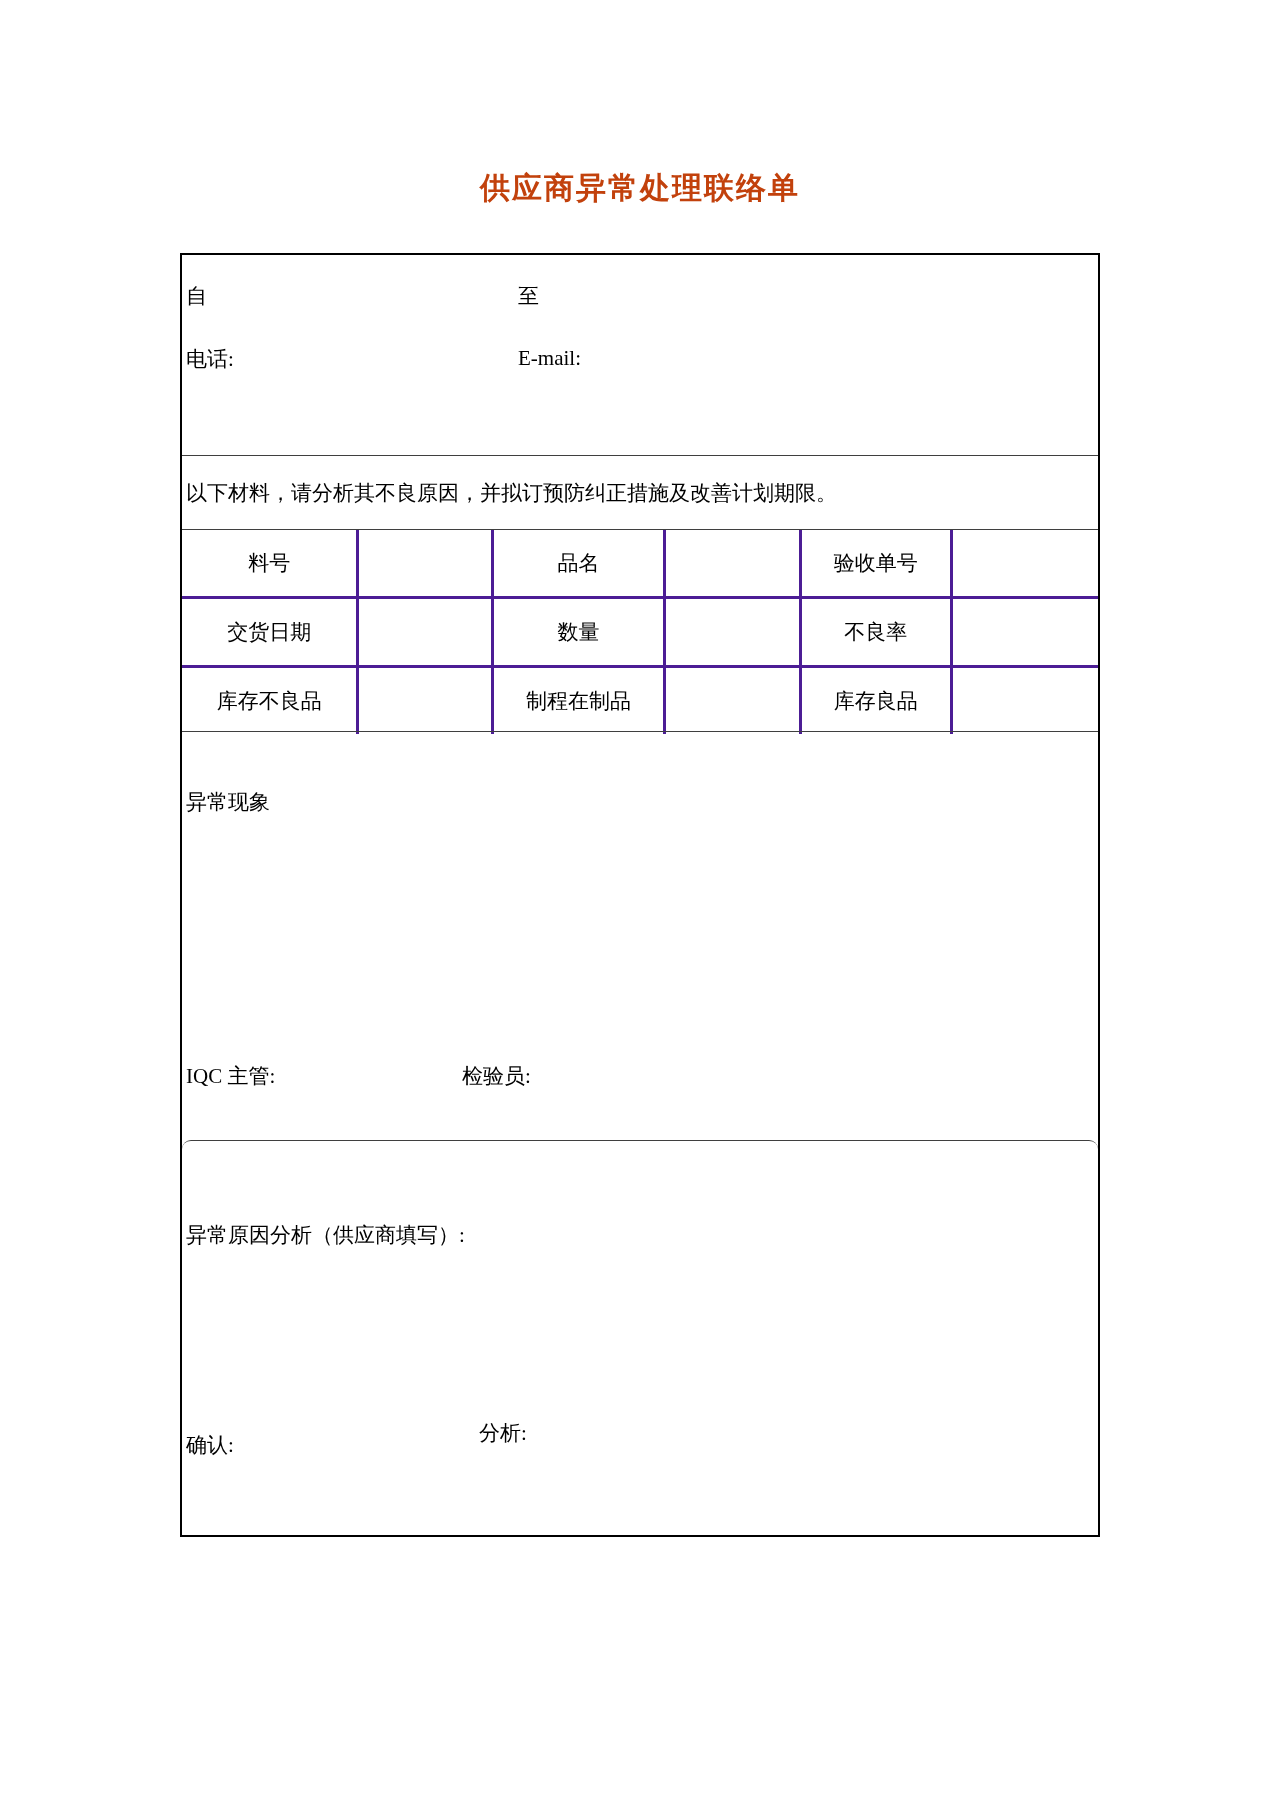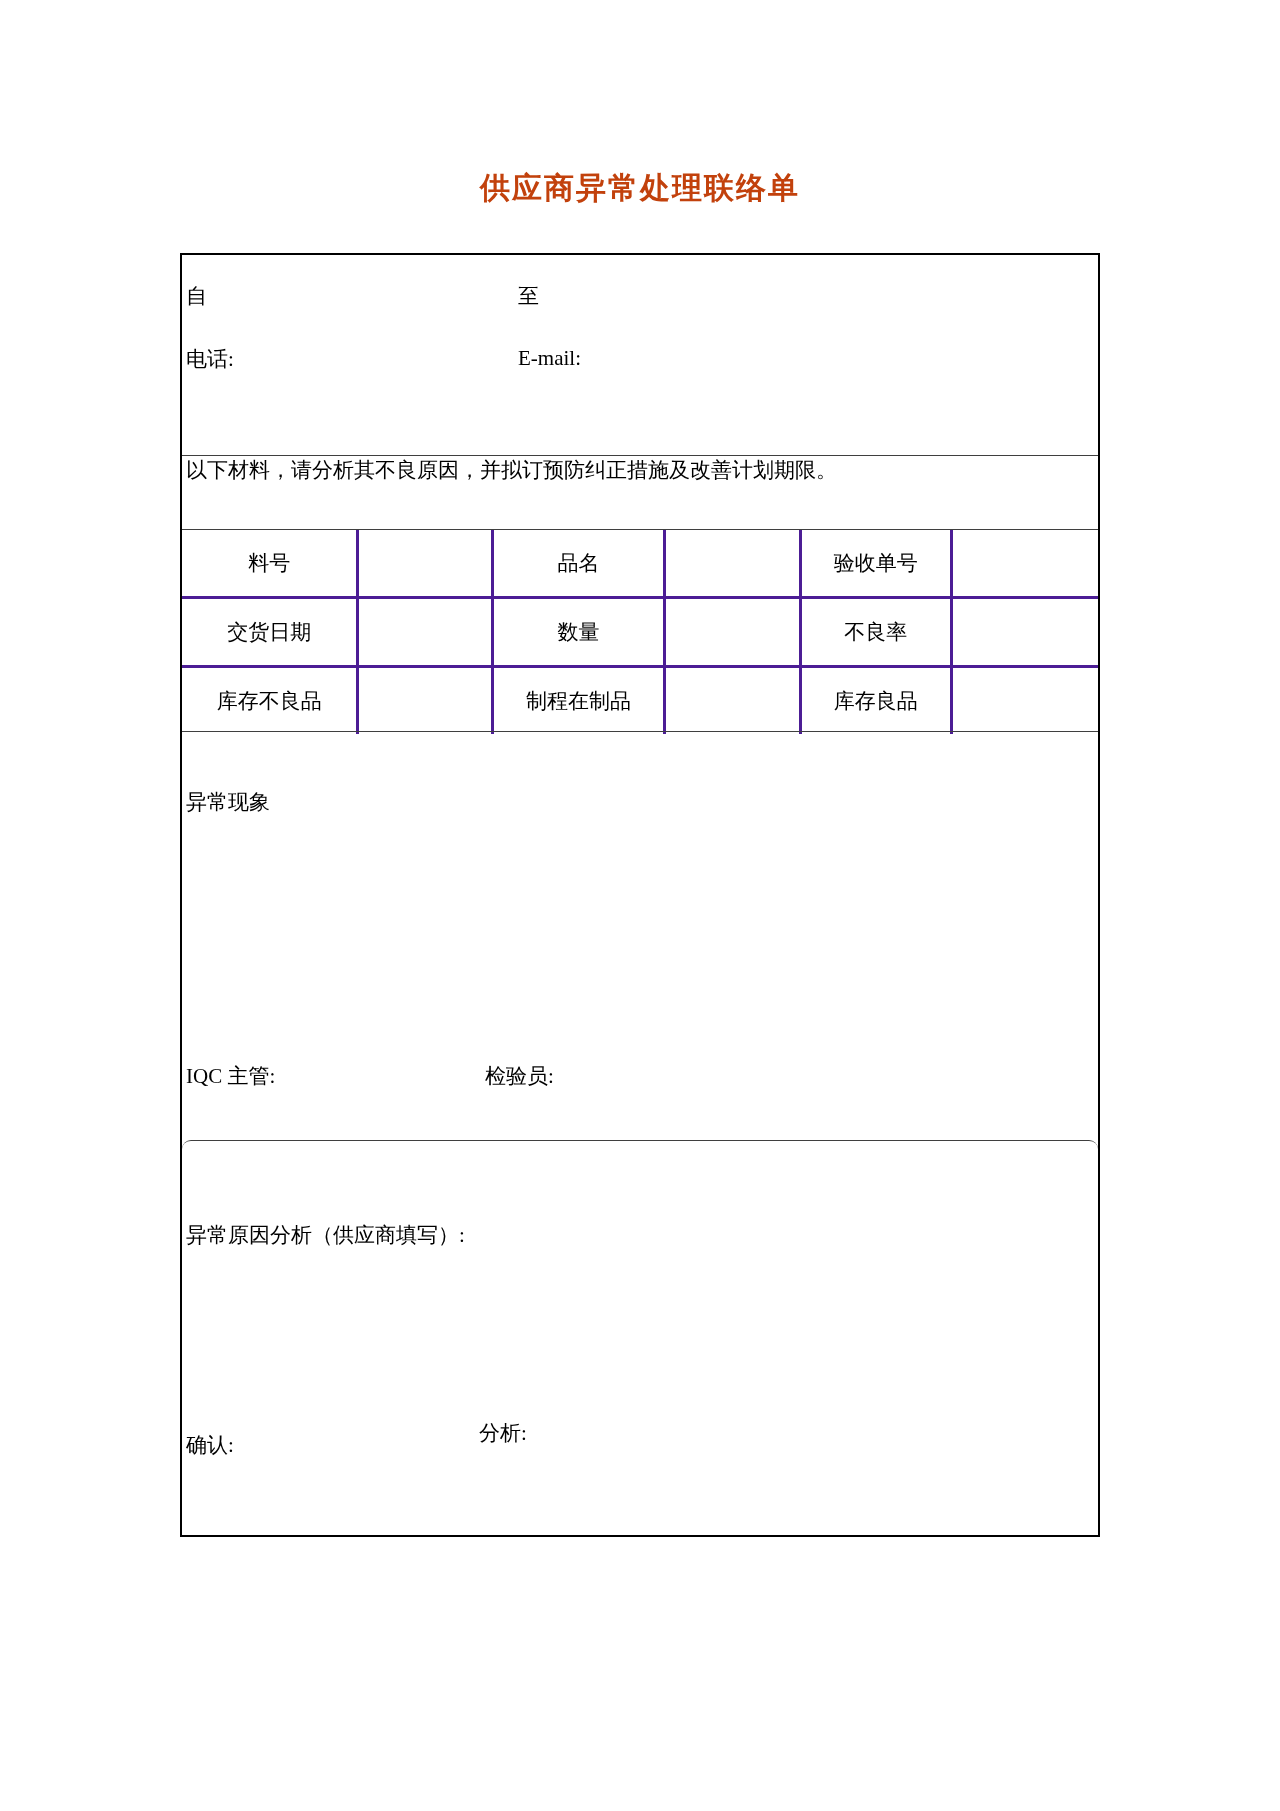--- a/index.html
+++ b/index.html
@@ -54,21 +54,21 @@
     height: 63px;
     display: flex;
     align-items: center;
   }
   .hrow .lbl-left { margin-left: 4px; }
   .hrow .lbl-right { position: absolute; left: 336px; }
   
   .sec-instruction {
     height: 74px;
     display: flex;
-    align-items: flex-start;
+    align-items: center;
   }
   .sec-instruction span { margin-left: 4px; }
   
   .sec-grid { height: 202px; }
   .grid {
     width: 100%;
     height: 100%;
     border-collapse: collapse;
     table-layout: fixed;
   }
@@ -83,21 +83,21 @@
   .grid tr:first-child td { border-top: none; }
   .grid tr:last-child td { border-bottom: none; margin-left: 17px; }
   .grid td:first-child { border-left: none; }
   .grid td:last-child { border-right: none; }
   
   .sec-phenomenon { height: 409px; padding-left: 48px; }
   .sec-analysis { height: 395px; border-top-width: 2px; border-top-color: #1a1a1a; border-radius: 9px; }
   .abs { position: absolute; white-space: nowrap; }
   .phen-label     { top: 56px;  left: 4px; }
   .iqc-label      { bottom: 50px; left: 4px; }
-  .inspector-label{ bottom: 50px; left: 303px; }
+  .inspector-label{ bottom: 50px; left: 280px; }
   .cause-label    { top: 80px;  left: 4px; }
   .confirm-label  { bottom: 76px; left: 4px; }
   .analyze-label  { bottom: 88px; left: 297px; }
 </style>
 </head>
 <body>
 
 <div class="page">
 
   <h1 class="doc-title">供应商异常处理联络单</h1>

